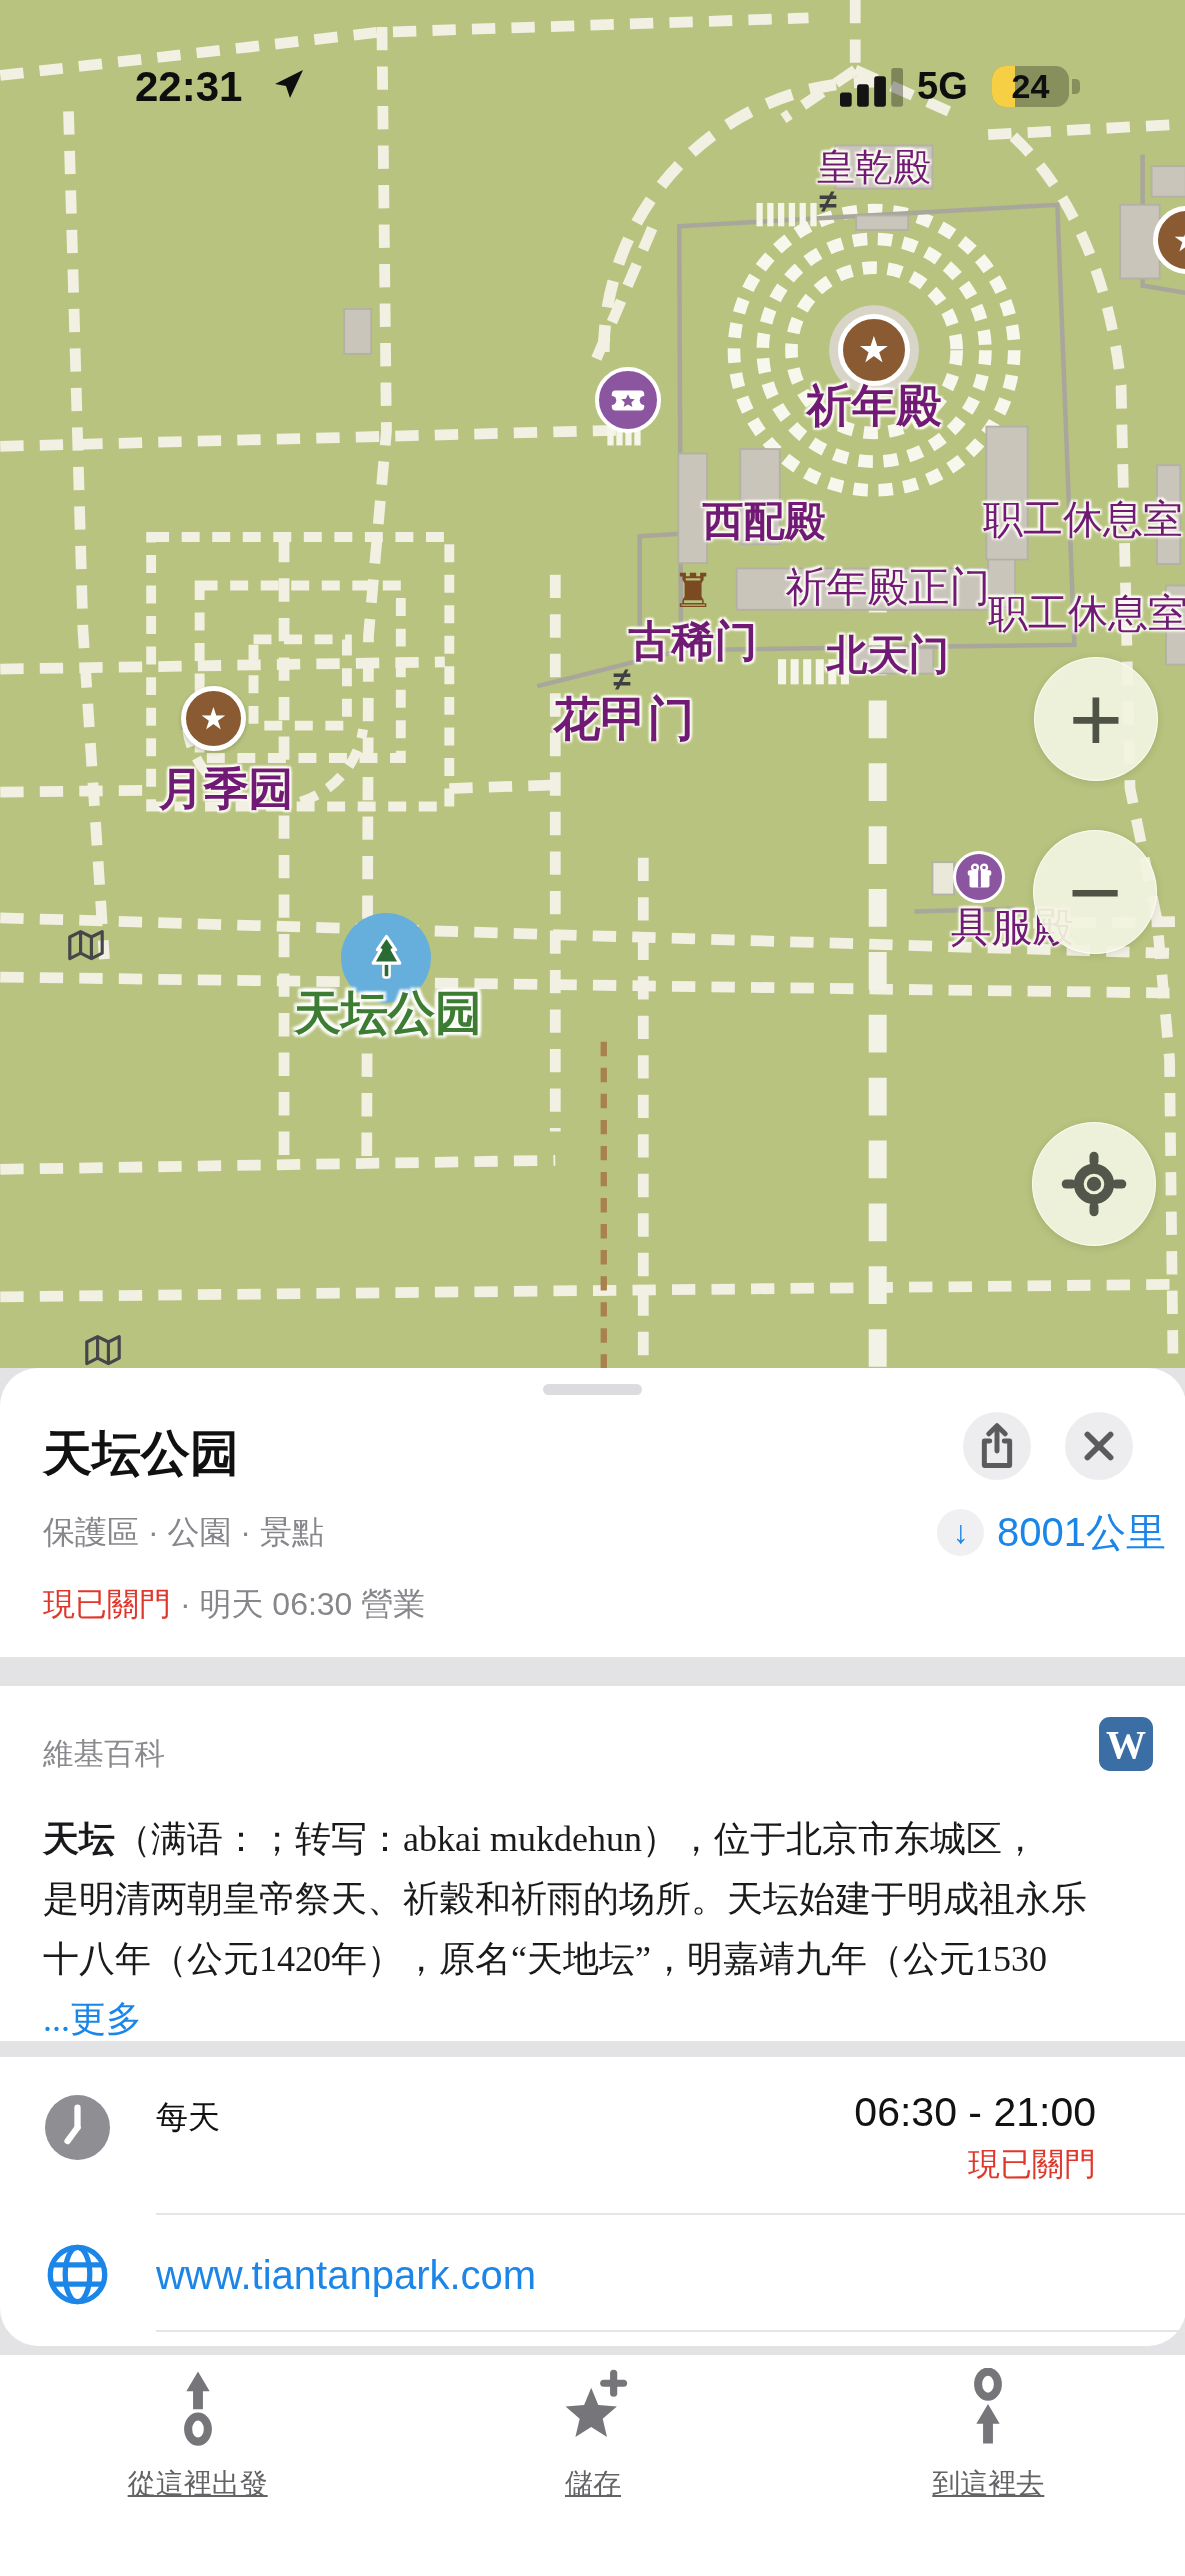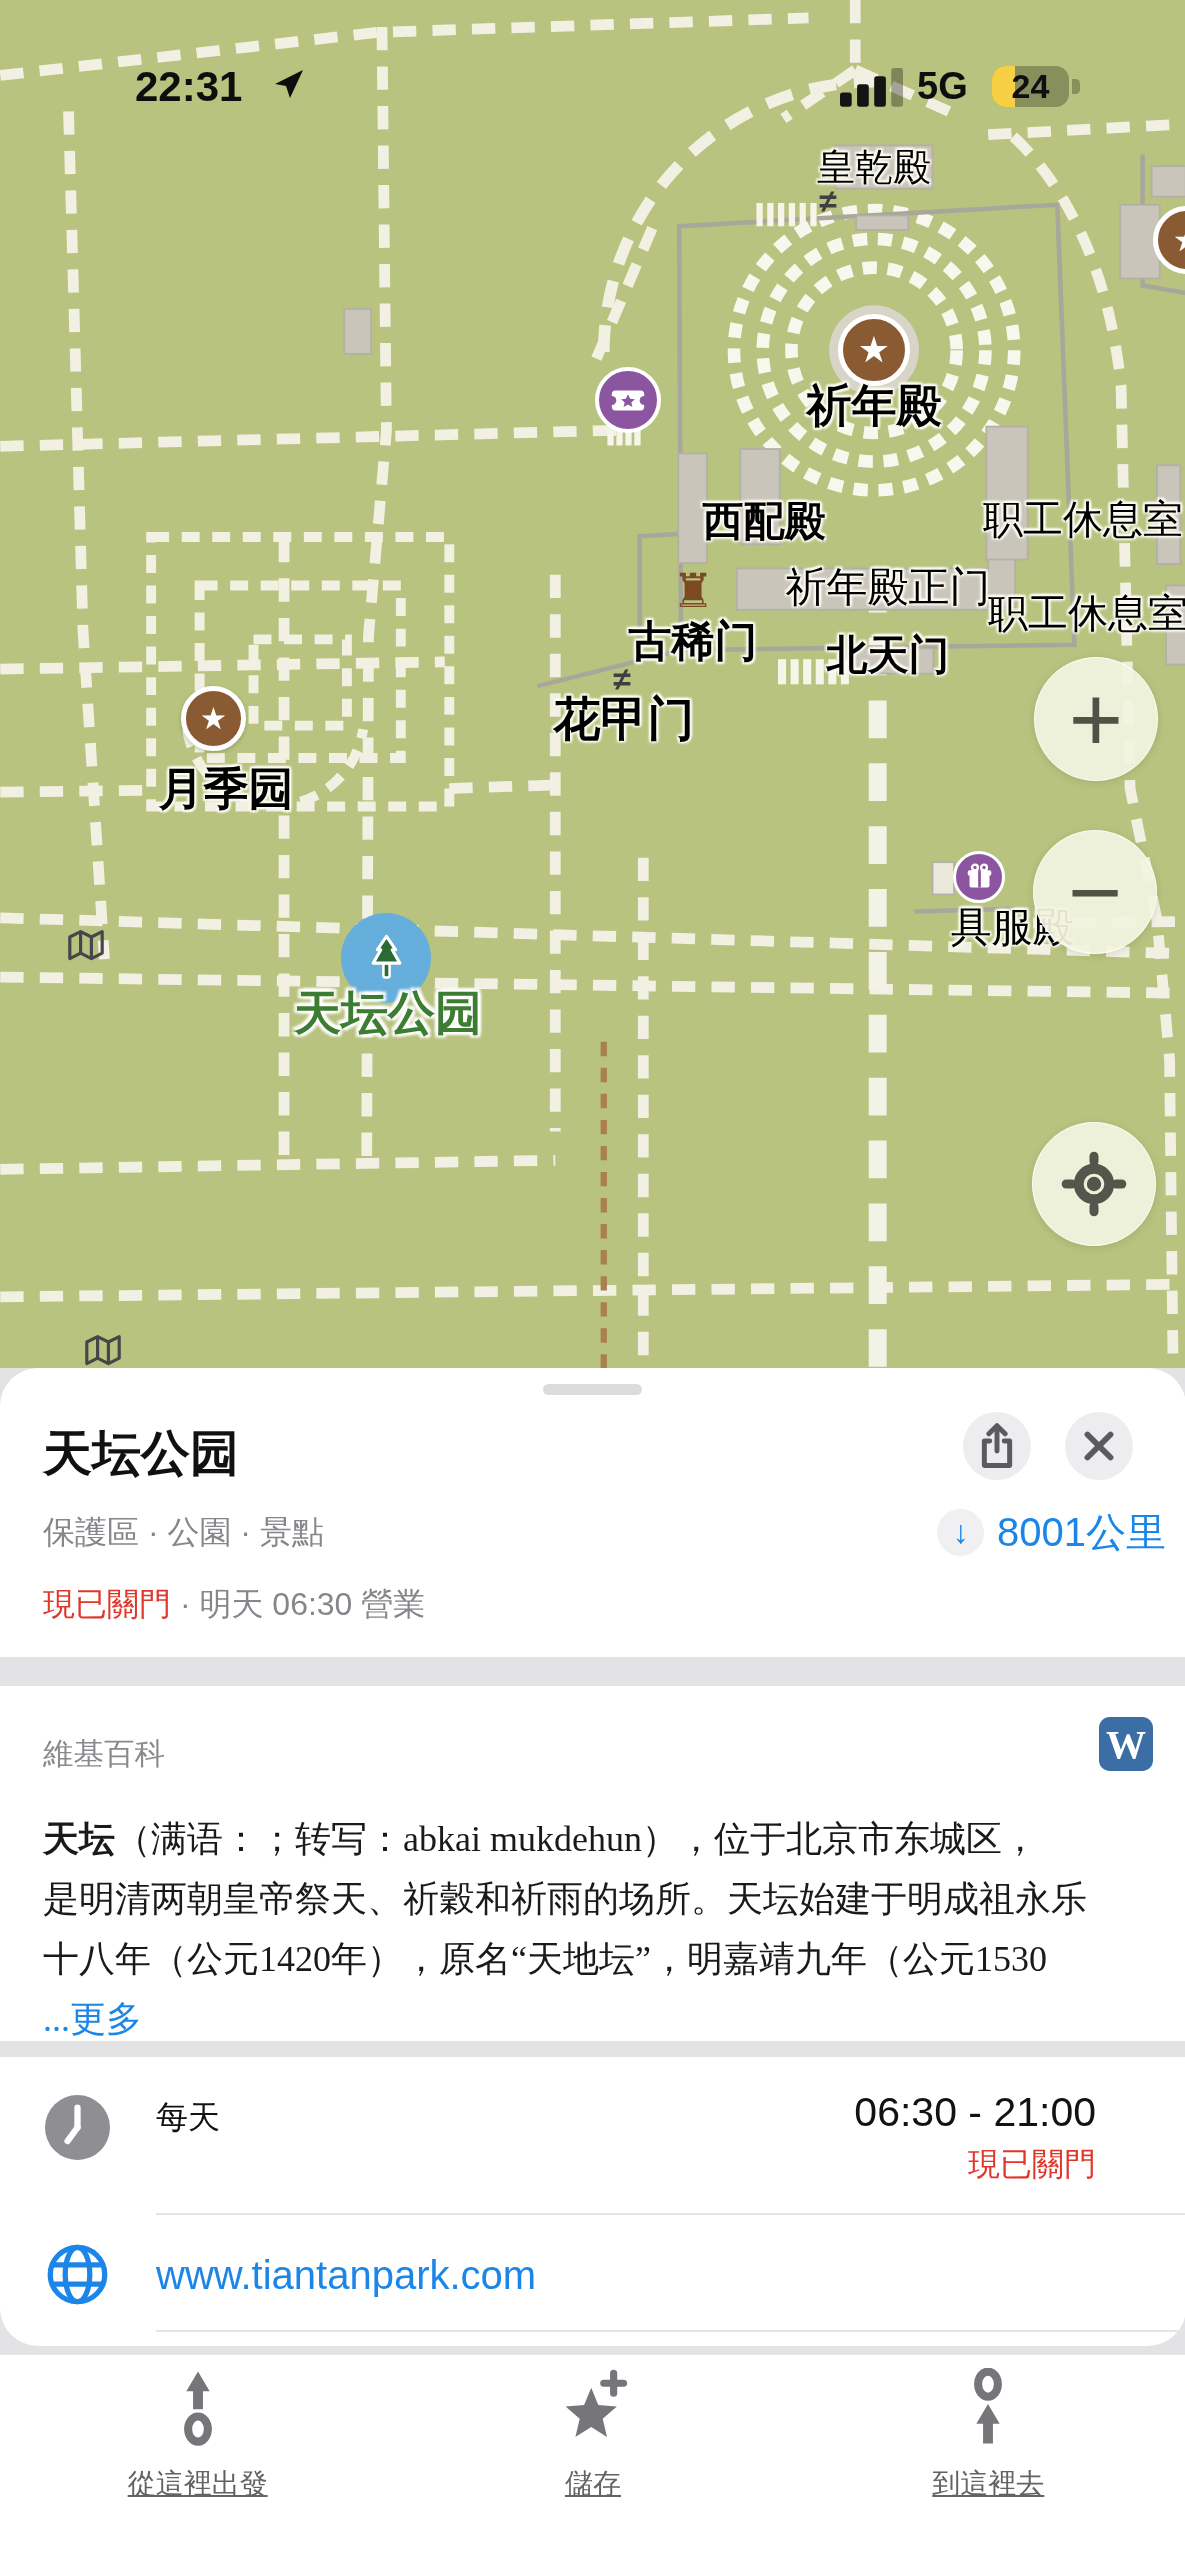--- a/index.html
+++ b/index.html
@@ -3,21 +3,21 @@
 <meta charset="utf-8">
 <style>
   * { margin:0; padding:0; box-sizing:border-box; }
   html,body { background:#777; }
   body { font-family:"Liberation Sans", sans-serif; }
   #screen { position:relative; width:1186px; height:2576px; margin:0 auto; overflow:hidden; background:#B7C37E; }
 
   
   #map { position:absolute; left:0; top:0; width:1186px; height:1401px; background:#B7C37E; overflow:hidden; }
   .map-svg { position:absolute; left:0; top:0; }
-  .mlabel { position:absolute; transform:translate(-50%,-50%); white-space:nowrap; font-weight:500; color:#000000;
+  .mlabel { position:absolute; transform:translate(-50%,-50%); white-space:nowrap; font-weight:500; color:#701a75;
             text-shadow: 0 0 4.5px #FBFAF1, 0 0 4.5px #FBFAF1, 1.8px 1.8px 1.8px #FBFAF1, -1.8px -1.8px 1.8px #FBFAF1, 1.8px -1.8px 1.8px #FBFAF1, -1.8px 1.8px 1.8px #FBFAF1; }
   .mlabel.big { font-weight:600; }
   .mlabel.park { color:#3D7C33; font-weight:700;
             text-shadow: 0 0 5.4px #FFFFFF, 0 0 5.4px #FFFFFF, 2.7px 2.7px 2.7px #FFFFFF, -2.7px -2.7px 2.7px #FFFFFF, 2.7px -2.7px 2.7px #FFFFFF, -2.7px 2.7px 2.7px #FFFFFF; }
   .msym { position:absolute; transform:translate(-50%,-50%); color:#3F3F41; font-weight:700; }
   .rook { position:absolute; transform:translate(-50%,-50%); color:#7B4A22; }
 
   .poi { position:absolute; border-radius:50%; display:flex; align-items:center; justify-content:center; }
   .poi-star { background:#8A5B33; border:5.4px solid #FFFFFF; color:#fff; }
   .poi-star.ringed { box-shadow:0 0 0 8px rgba(216,213,200,.95); }

